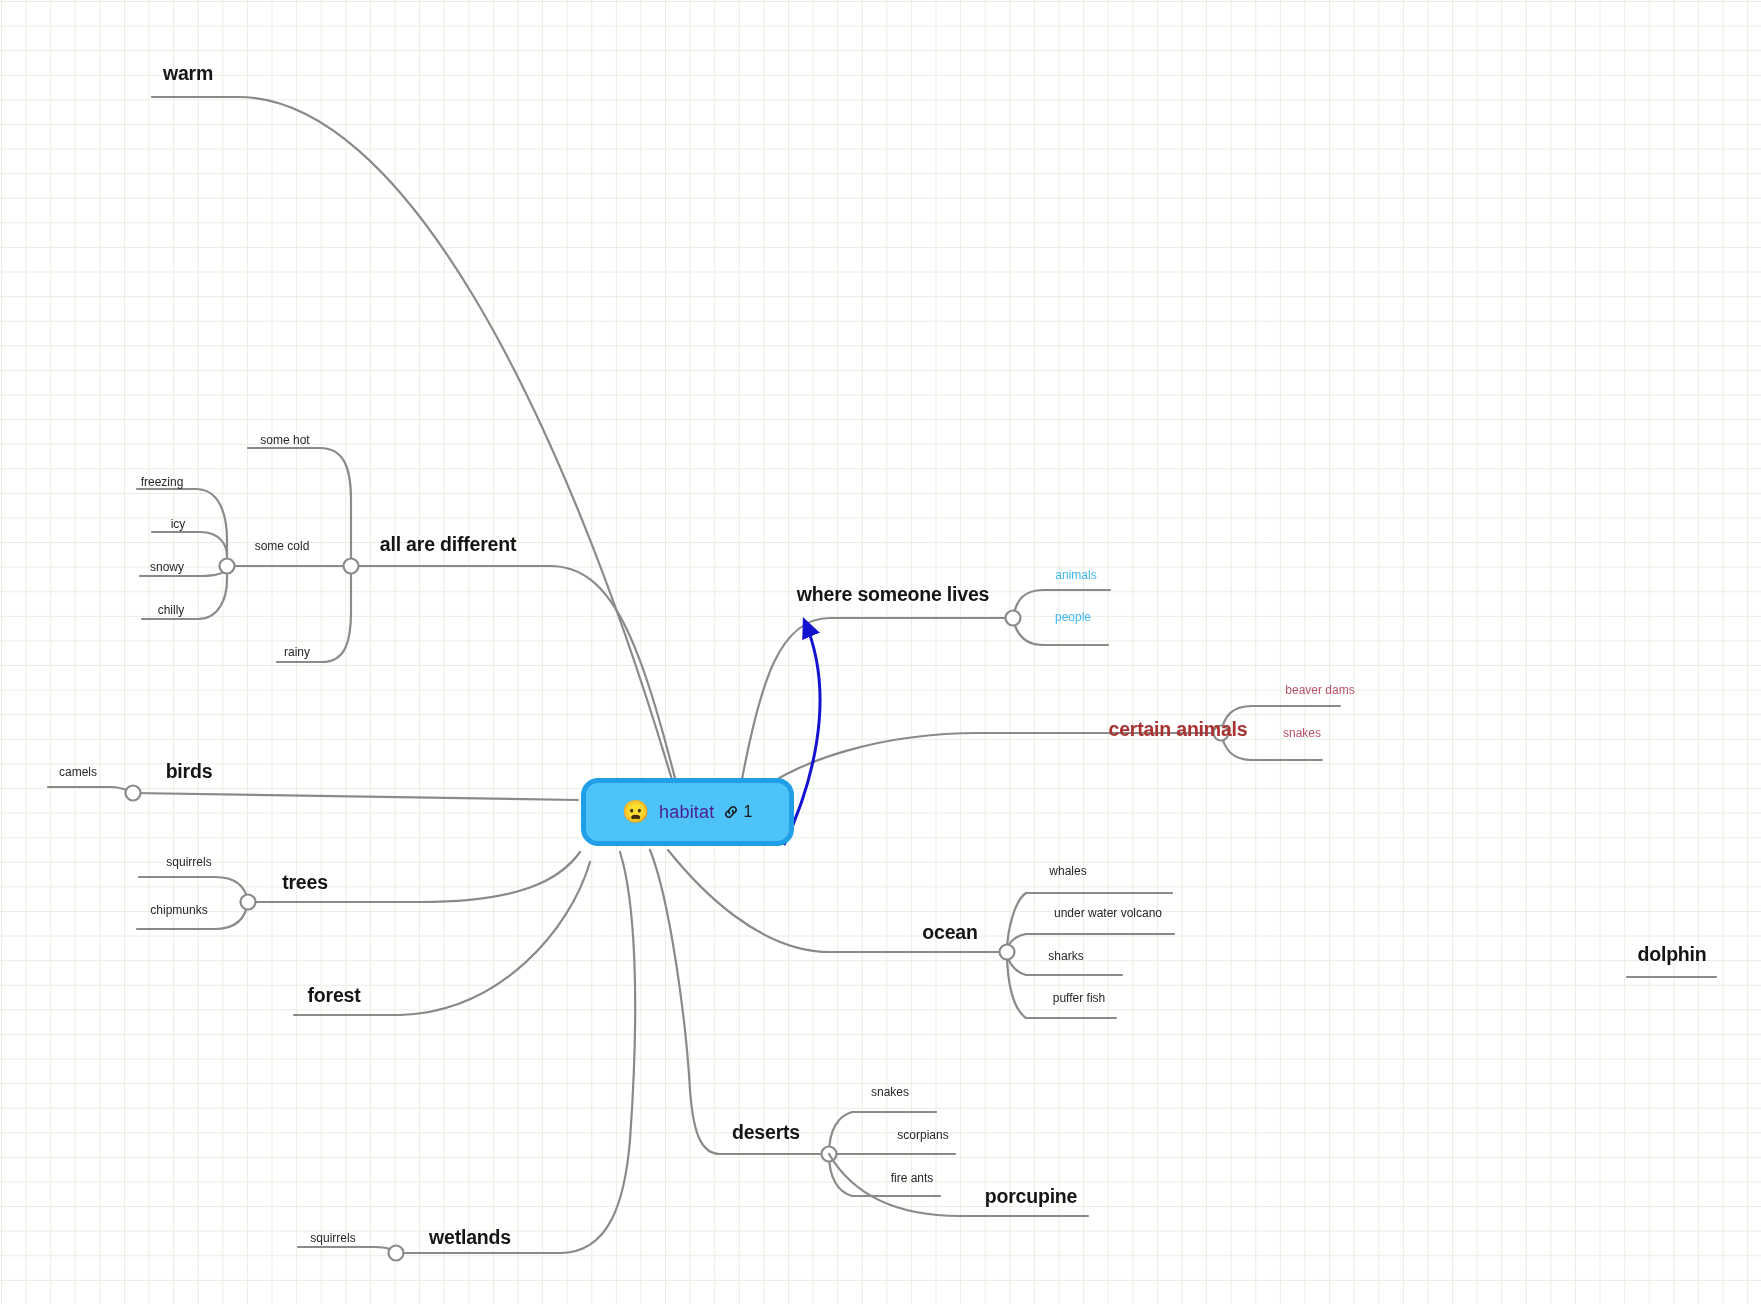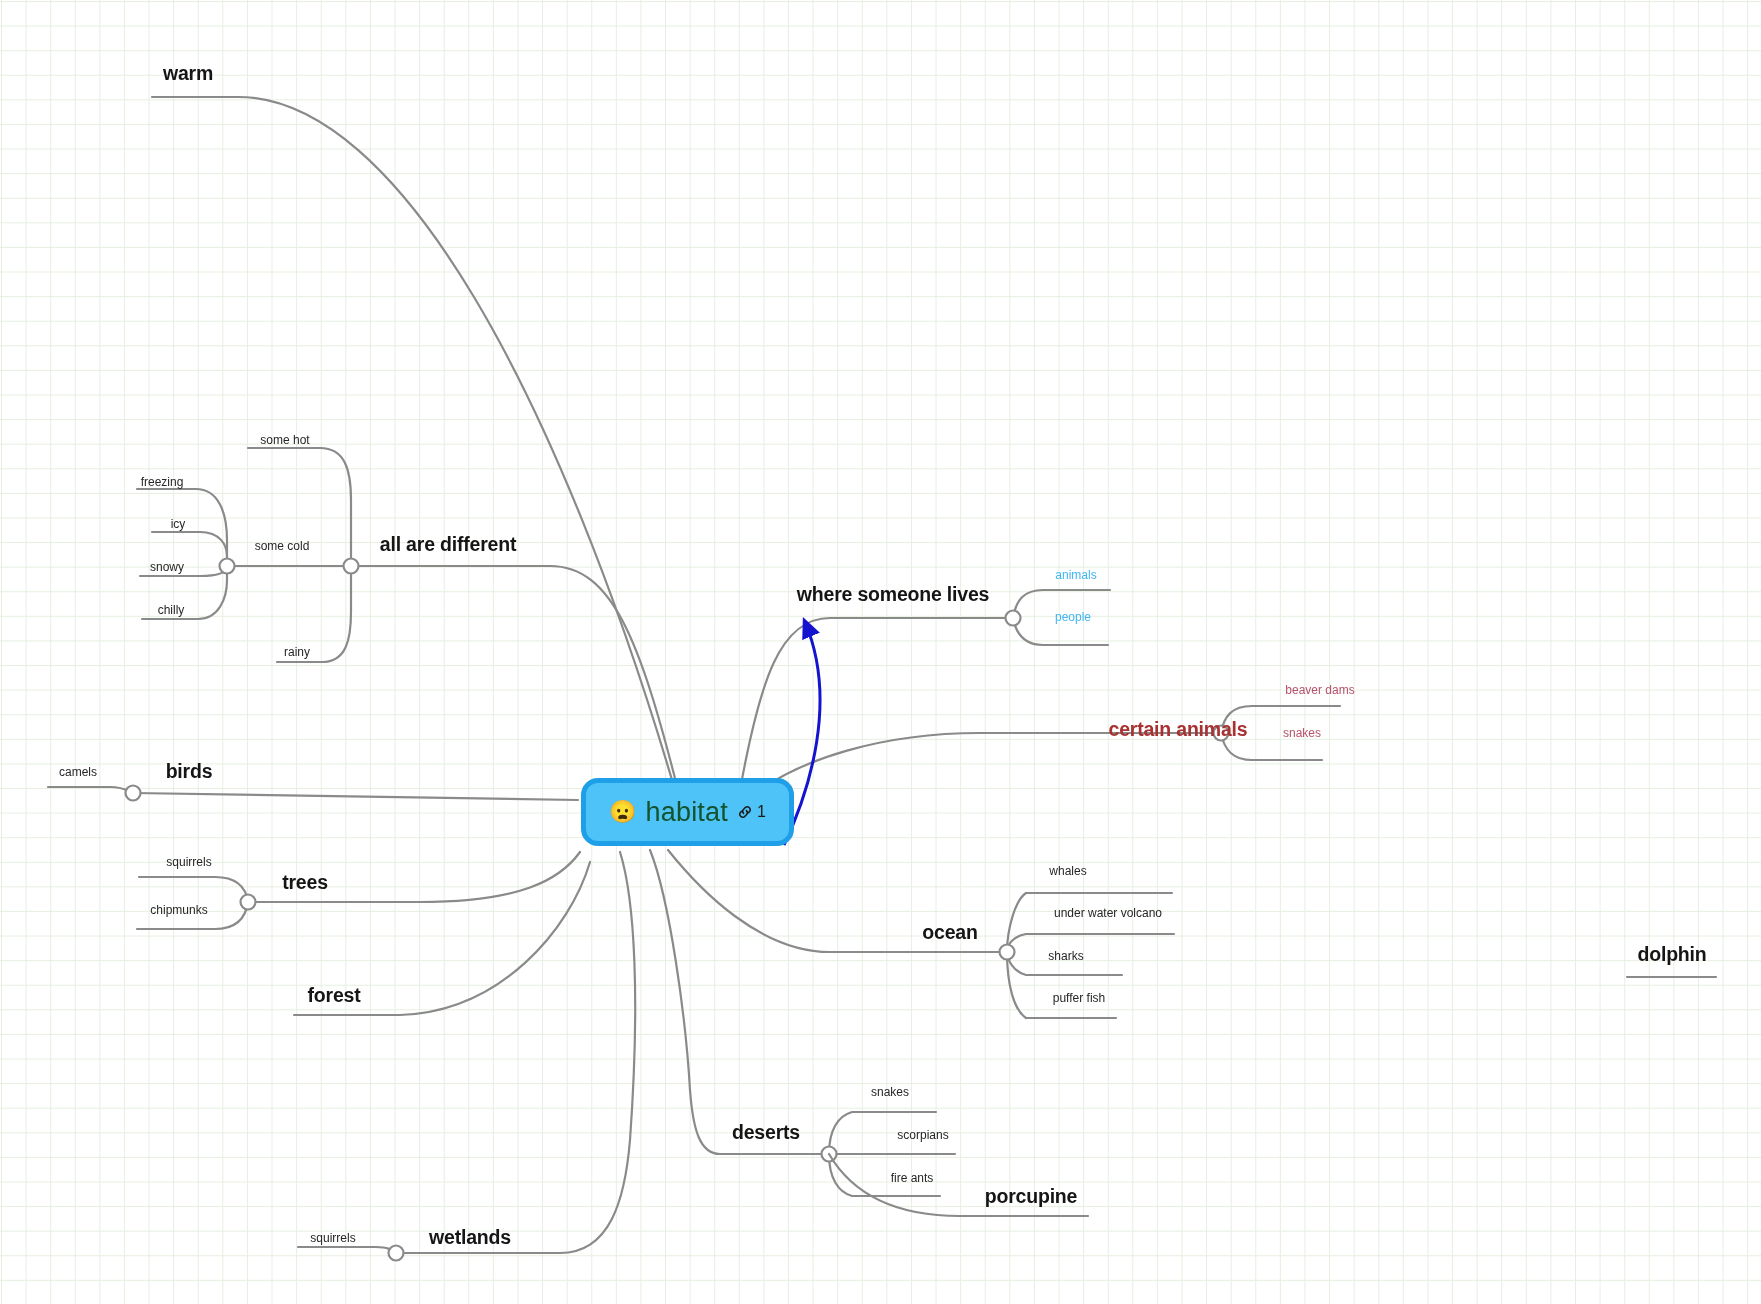--- a/index.html
+++ b/index.html
@@ -64,22 +64,22 @@
     align-items: center;
     justify-content: center;
     gap: 9px;
     cursor: pointer;
   }
   #root-emoji {
     font-size: 22px;
     line-height: 1;
   }
   #root-title {
-    font-size: 27px;
-    color: #14532d;
+    font-size: 18px;
+    color: #4c1d95;
     letter-spacing: 0.2px;
     line-height: 1;
   }
   #root-link {
     display: flex;
     align-items: center;
     gap: 4px;
     font-size: 16px;
     color: #1b1b1b;
   }

